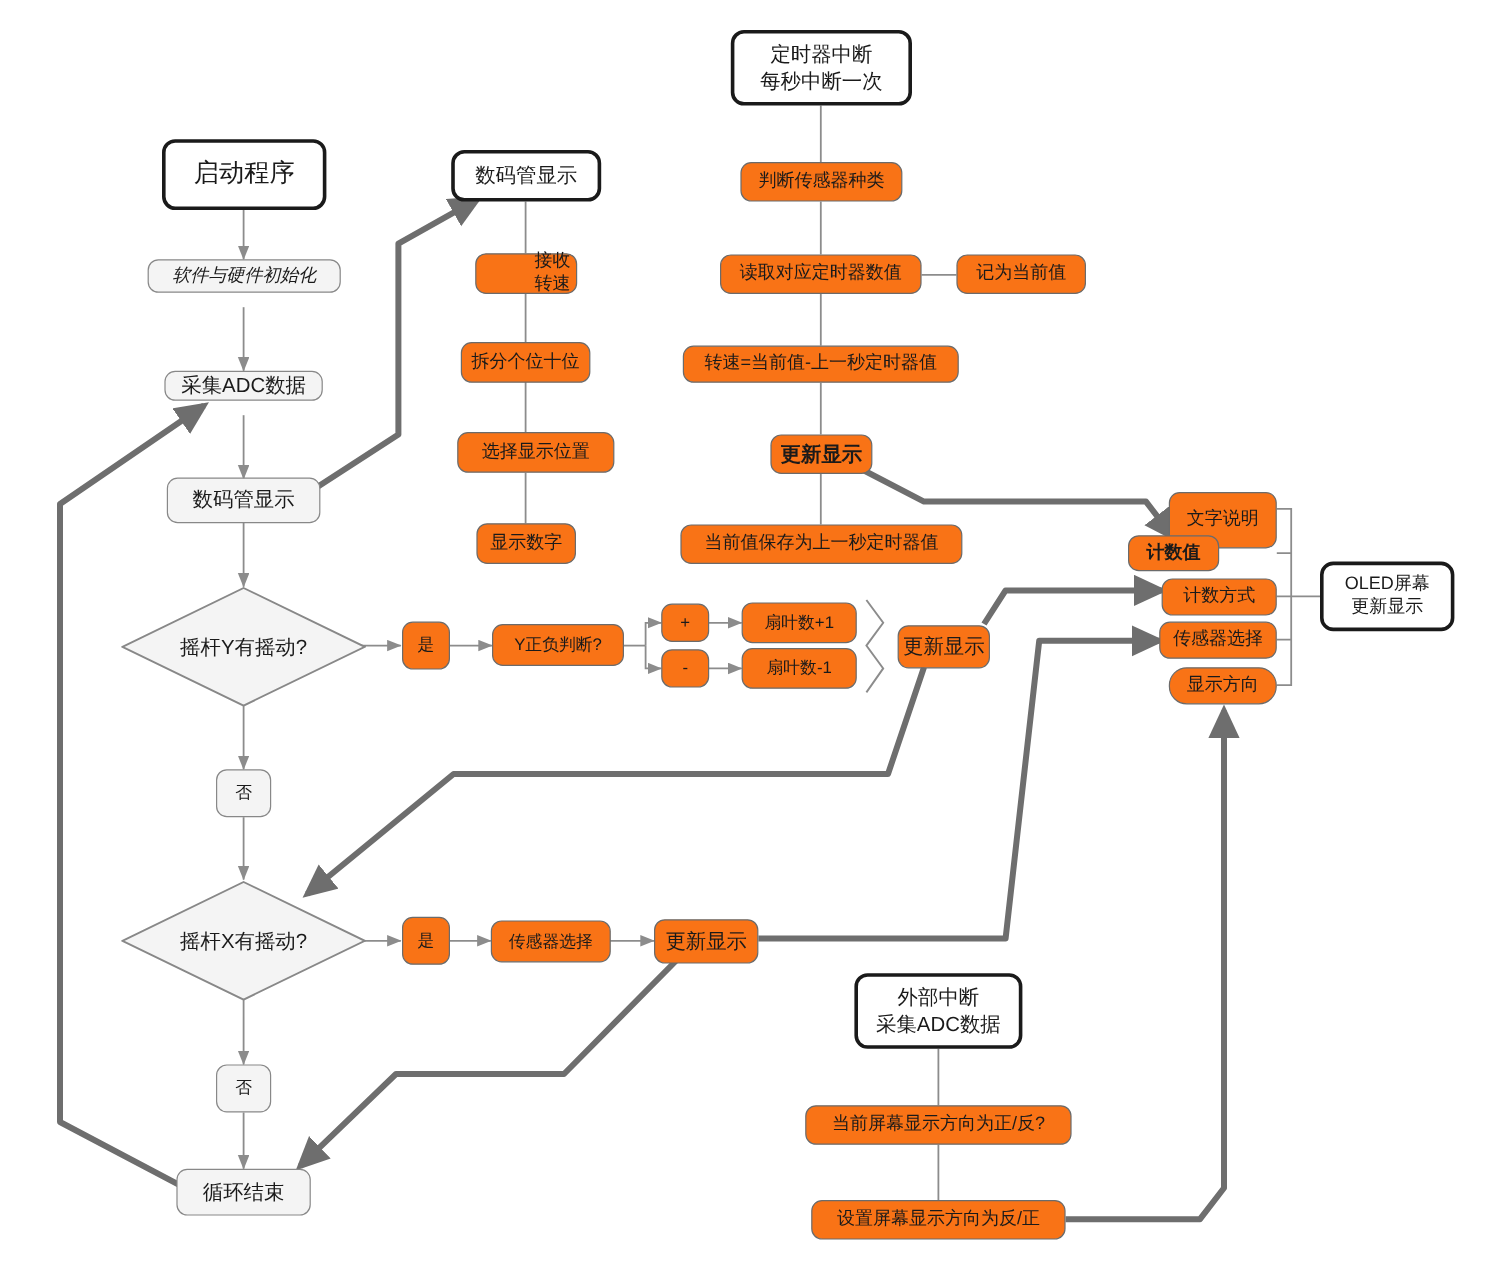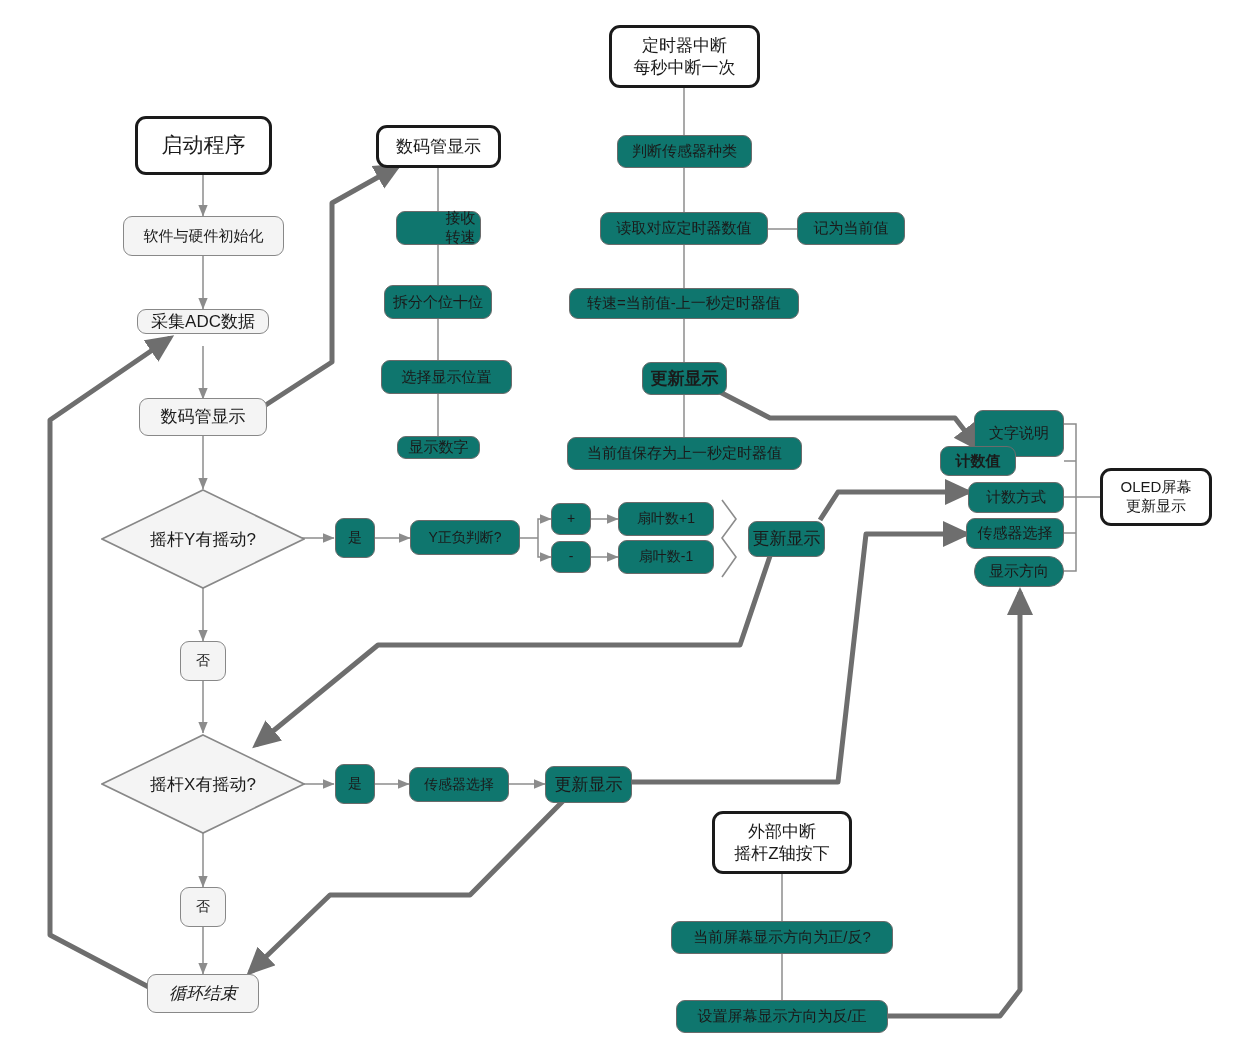--- a/index.html
+++ b/index.html
@@ -32,21 +32,21 @@
     border-radius: 9px;
     background: #f4f4f4;
     border: 1.4px solid #888888;
     color: #1a1a1a;
     font-size: 15px;
     line-height: 1.25;
     white-space: pre-line;
     z-index: 3;
   }
   .node.plain {
-    background: #0f766e;
+    background: #f97316;
     border: 1.4px solid #6b6b6b;
   }
   .node.terminal {
     background: #ffffff;
     border: 3px solid #1a1a1a;
     border-radius: 11px;
   }
   .node.bold-text {
     font-weight: bold;
   }
@@ -170,21 +170,21 @@
       <path d="M564,800 L470,895 L330,895 L250,972" marker-end="url(#arrThick)"></path>
 
       <path d="M160,993 L50,935 L50,420 L170,338" marker-end="url(#arrThick)"></path>
 
       <path d="M888,1016 L1000,1016 L1020,990 L1020,592" marker-end="url(#arrThick)"></path>
     </g>
   </svg>
 
   <div class="node terminal big" style="left:135px; top:116px; width:137px; height:59px;">启动程序</div>
 
-  <div class="node" style="left:123px; top:216px; width:161px; height:40px;">软件与硬件初始化</div>
+  <div class="node" style="left:123px; top:216px; width:161px; height:28px;font-style:italic;">软件与硬件初始化</div>
 
   <div class="node mid" style="left:137px; top:309px; width:132px; height:25px;">采集ADC数据</div>
 
   <div class="node mid" style="left:139px; top:398px; width:128px; height:38px;">数码管显示</div>
 
   <div class="diamond" style="left:101px; top:489px; width:204px; height:100px;">
     <svg class="shape" viewBox="0 0 204 100" preserveAspectRatio="none">
       <polygon points="102,1 203,50 102,99 1,50" fill="#f4f4f4" stroke="#888888" stroke-width="1.6"></polygon>
     </svg>
     <div class="dlabel">摇杆Y有摇动?</div>
@@ -194,21 +194,21 @@
 
   <div class="diamond" style="left:101px; top:734px; width:204px; height:100px;">
     <svg class="shape" viewBox="0 0 204 100" preserveAspectRatio="none">
       <polygon points="102,1 203,50 102,99 1,50" fill="#f4f4f4" stroke="#888888" stroke-width="1.6"></polygon>
     </svg>
     <div class="dlabel">摇杆X有摇动?</div>
   </div>
 
   <div class="node small" style="left:180px; top:887px; width:46px; height:40px;">否</div>
 
-  <div class="node mid" style="left:147px; top:974px; width:112px; height:39px;font-style:italic;">循环结束</div>
+  <div class="node mid" style="left:147px; top:974px; width:112px; height:39px;">循环结束</div>
 
   <div class="node small plain" style="left:335px; top:518px; width:40px; height:40px;">是</div>
 
   <div class="node plain small" style="left:410px; top:520px; width:110px; height:35px;">Y正负判断?</div>
 
   <div class="node plain small" style="left:551px; top:503px; width:40px; height:32px;">+</div>
 
   <div class="node plain small" style="left:551px; top:541px; width:40px; height:32px;">-</div>
 
   <div class="node plain small" style="left:618px; top:502px; width:96px; height:34px;">扇叶数+1</div>
@@ -224,21 +224,21 @@
   <div class="node plain mid" style="left:545px; top:766px; width:87px; height:37px;">更新显示</div>
 
   <div class="node terminal mid" style="left:376px; top:125px; width:125px; height:43px;">数码管显示</div>
 
   <div class="node plain" style="left:396px; top:211px; width:85px; height:34px;padding-left:44px;">接收转速</div>
 
   <div class="node plain" style="left:384px; top:285px; width:108px; height:34px;">拆分个位十位</div>
 
   <div class="node plain" style="left:381px; top:360px; width:131px; height:34px;">选择显示位置</div>
 
-  <div class="node plain" style="left:397px; top:436px; width:83px; height:23px;">显示数字</div>
+  <div class="node plain" style="left:397px; top:436px; width:83px; height:34px;">显示数字</div>
 
   <div class="node terminal mid" style="left:609px; top:25px; width:151px; height:63px;">定时器中断
 每秒中断一次</div>
 
   <div class="node plain" style="left:617px; top:135px; width:135px; height:33px;">判断传感器种类</div>
 
   <div class="node plain" style="left:600px; top:212px; width:168px; height:33px;">读取对应定时器数值</div>
 
   <div class="node plain" style="left:797px; top:212px; width:108px; height:33px;">记为当前值</div>
 
@@ -255,19 +255,19 @@
   <div class="node plain" style="left:968px; top:482px; width:96px; height:31px;">计数方式</div>
 
   <div class="node plain" style="left:966px; top:518px; width:98px; height:31px;">传感器选择</div>
 
   <div class="node plain" style="left:974px; top:556px; width:90px; height:31px;border-radius:15px;">显示方向</div>
 
   <div class="node terminal" style="left:1100px; top:468px; width:112px; height:58px; font-size:15px;">OLED屏幕
 更新显示</div>
 
   <div class="node terminal mid" style="left:712px; top:811px; width:140px; height:63px;">外部中断
-摇杆Z轴按下</div>
+采集ADC数据</div>
 
   <div class="node plain" style="left:671px; top:921px; width:222px; height:33px;">当前屏幕显示方向为正/反?</div>
 
   <div class="node plain" style="left:676px; top:1000px; width:212px; height:33px;">设置屏幕显示方向为反/正</div>
 
 </div>
 
 </body></html>

